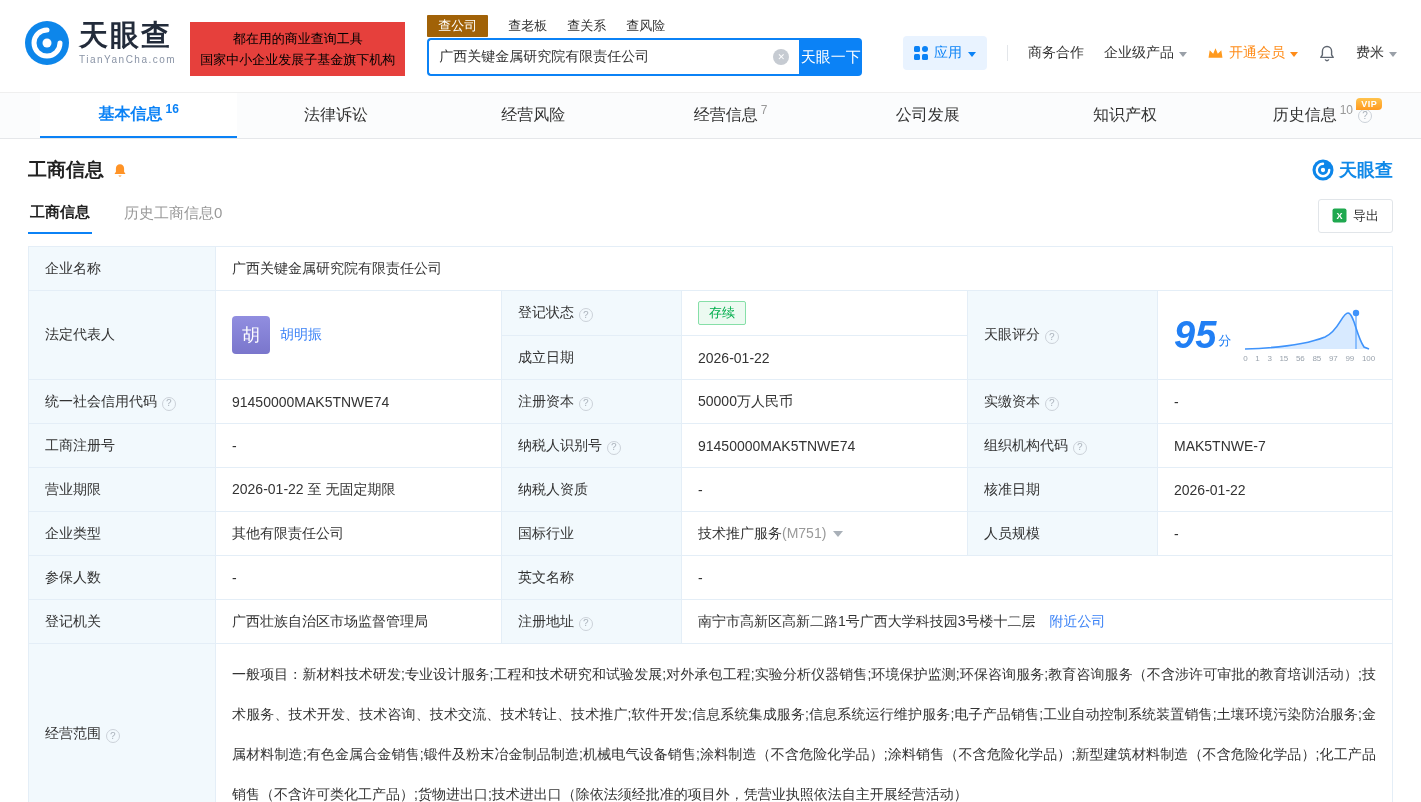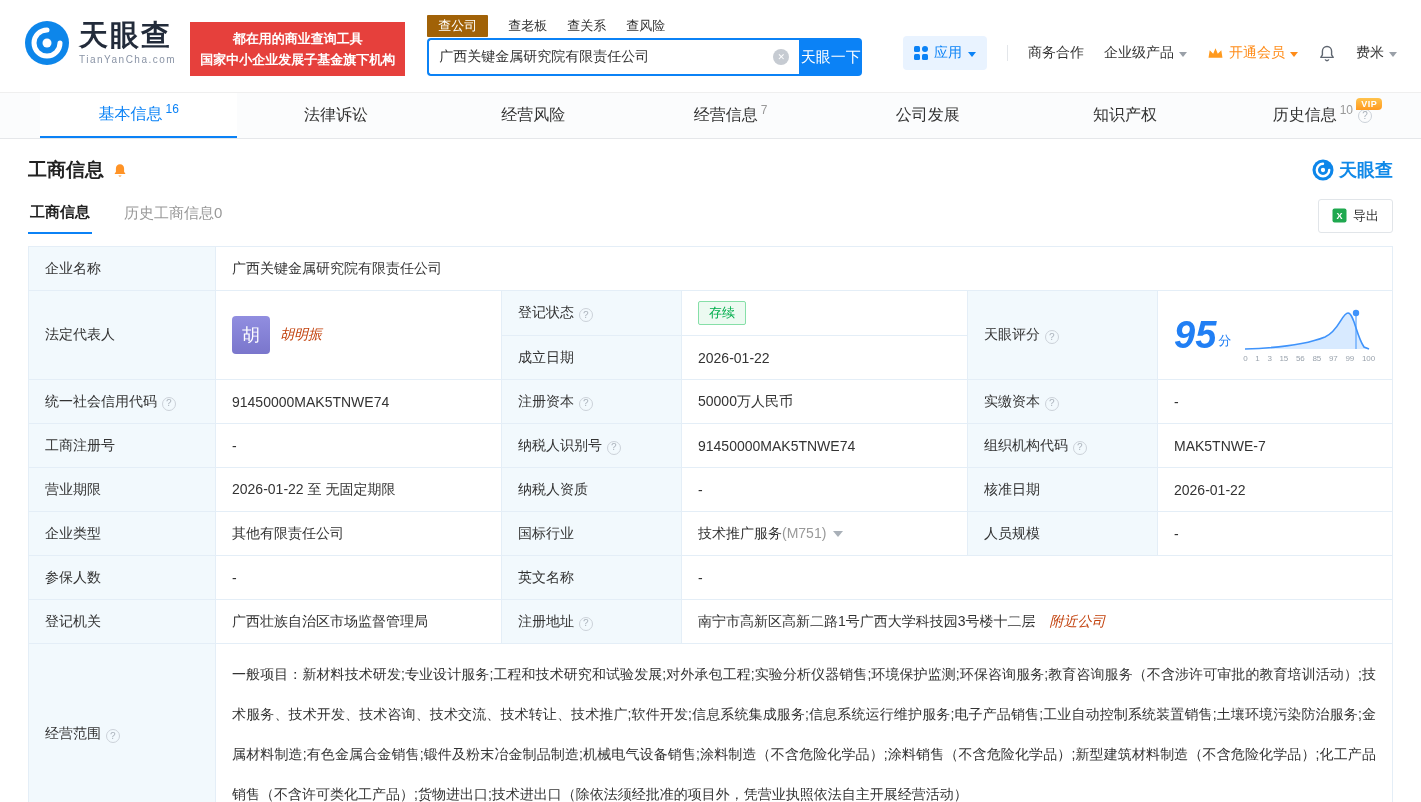--- a/index.html
+++ b/index.html
@@ -5,21 +5,21 @@
   * { margin:0; padding:0; box-sizing:border-box; }
   html,body { width:1421px; height:802px; }
   body { background:#fff; font-family:"Liberation Sans","DejaVu Sans",sans-serif; color:#333; font-size:14px; overflow:hidden; }
 
   
   .header { display:flex; align-items:flex-start; padding:14px 24px 10px 24px; height:92px; }
   .logo-block { display:flex; align-items:center; gap:9px; cursor:pointer; margin-top:6px; }
   .logo-texts { display:flex; flex-direction:column; }
   .logo-name { font-size:29px; font-weight:bold; color:#222b3a; letter-spacing:2px; line-height:1; }
   .logo-domain { font-size:10px; color:#8a94a6; letter-spacing:1.5px; margin-top:4px; }
-  .slogan { margin-left:14px; margin-top:8px; background:#e6403c; color:#ffffff; font-size:13px; font-weight:bold; text-align:center; padding:6px 10px; line-height:21px; white-space:nowrap; }
+  .slogan { margin-left:14px; margin-top:8px; background:#e6403c; color:#000000; font-size:13px; font-weight:normal; text-align:center; padding:6px 10px; line-height:21px; white-space:nowrap; }
   .search-block { margin-left:22px; }
   .search-tabs { display:flex; align-items:center; gap:20px; font-size:13px; height:24px; }
   .search-tab { cursor:pointer; color:#333; padding:2px 0; }
   .search-tab.active { background:#a16207; color:#fff; padding:2px 11px; border-radius:1px; }
   .search-row { display:flex; margin-top:0px; }
   .search-input-wrap { position:relative; width:372px; height:38px; border:2px solid #0b82f6; border-right:none; border-radius:4px 0 0 4px; display:flex; align-items:center; padding:0 32px 0 10px; background:#fff; }
   .search-input { border:none; outline:none; width:100%; font-size:14px; color:#333; font-family:inherit; }
   .clear-icon { position:absolute; right:10px; width:16px; height:16px; border-radius:50%; background:#c6cbd2; color:#fff; font-size:9px; display:flex; align-items:center; justify-content:center; cursor:pointer; }
   .search-btn { width:63px; height:38px; background:#0b82f6; color:#fff; font-size:15px; border:none; border-radius:0 4px 4px 0; cursor:pointer; font-family:inherit; }
   .header-nav { margin-left:auto; display:flex; align-items:center; gap:20px; margin-top:22px; white-space:nowrap; }
@@ -27,21 +27,21 @@
   .nav-divider { width:1px; height:16px; background:#e3e6ea; }
   .nav-item { display:flex; align-items:center; gap:5px; cursor:pointer; font-size:14px; color:#333; }
   .nav-item.vip { color:#ff8c19; }
   .caret { width:0; height:0; border-left:4px solid transparent; border-right:4px solid transparent; border-top:5px solid #9aa0a8; display:inline-block; margin-top:2px; }
   .app-pill .caret { border-top-color:#0b82f6; }
   .nav-item.vip .caret { border-top-color:#ff8c19; }
 
   
   .main-tabs { display:flex; height:47px; background:#fbfcfd; border-top:1px solid #efefef; border-bottom:1px solid #e5e7ea; }
   .main-tab { flex:1; display:flex; align-items:center; justify-content:center; font-size:16px; color:#333; cursor:pointer; position:relative; }
-  .main-tab.active { color:#0b82f6; font-weight:normal; border-bottom:2px solid #0b82f6; background:#fff;margin-left:40px; }
+  .main-tab.active { color:#0b82f6; font-weight:bold; border-bottom:2px solid #0b82f6; background:#fff;margin-left:40px; }
   .tab-count { font-size:12px; color:#999; position:relative; top:-6px; margin-left:3px; }
   .main-tab.active .tab-count { color:#0b82f6; }
   .vip-badge { position:absolute; top:5px; left:calc(50% + 34px); background:linear-gradient(180deg,#ffc34d,#ff9a1f); color:#fff; font-size:9px; font-weight:bold; padding:1px 5px; border-radius:4px 4px 4px 0; letter-spacing:0.5px; }
   .help-icon { display:inline-flex; align-items:center; justify-content:center; width:14px; height:14px; border:1px solid #ccd2d9; border-radius:50%; color:#aab2bb; font-size:10px; margin-left:5px; cursor:pointer; flex:none; }
 
   
   .section-header { display:flex; align-items:center; padding:18px 28px 6px 28px; }
   .section-title { font-size:19px; font-weight:bold; color:#222; }
   .monitor-bell { margin-left:8px; cursor:pointer; display:flex; }
   .brand { margin-left:auto; display:flex; align-items:center; gap:5px; color:#1089e8; font-size:18px; font-weight:bold; }
@@ -50,21 +50,21 @@
   .subtab.active { color:#222; font-weight:bold; border-bottom:2px solid #0b82f6; }
   .export-btn { margin-left:auto; display:flex; align-items:center; gap:6px; border:1px solid #e1e5e9; border-radius:3px; padding:7px 13px; font-size:13px; color:#333; background:#fff; cursor:pointer; }
 
   
   .info-table { width:1365px; margin:12px 28px 0 28px; border-collapse:collapse; table-layout:fixed; }
   .info-table td { border:1px solid #e4eef7; padding:10px 16px; font-size:14px; color:#333; height:44px; vertical-align:middle; }
   .info-table td.lbl { background:#f2f9fd; }
   .lbl-inner { display:flex; align-items:flex-end;font-family:Liberation Mono, monospace; }
   .rep { display:flex; align-items:center; gap:10px; }
   .avatar { width:38px; height:38px; border-radius:4px; background:linear-gradient(180deg,#918ee0,#7a76cc); color:#fff; font-size:18px; display:flex; align-items:center; justify-content:center; flex:none; cursor:pointer; }
-  a.blue-link { color:#c2410c; text-decoration:none; cursor:pointer;font-style:italic; }
+  a.blue-link { color:#3b82f6; text-decoration:none; cursor:pointer; }
   .status-badge { display:inline-block; background:#ecfaf1; border:1px solid #86dfa8; color:#00ad4c; font-size:13px; padding:2px 10px; border-radius:2px; }
   .gray { color:#999; }
   .industry-caret { width:0; height:0; border-left:5px solid transparent; border-right:5px solid transparent; border-top:6px solid #a9b0b8; display:inline-block; margin-left:7px; vertical-align:middle; cursor:pointer; }
   .score-wrap { display:flex; align-items:center; gap:12px; }
   .score-num { font-size:38px; font-weight:bold; font-style:italic; color:#217ff4; line-height:1; }
   .score-unit { font-size:13px; color:#217ff4; margin-left:2px; align-self:flex-end; margin-bottom:4px; }
   .score-chart { display:flex; flex-direction:column; width:132px; }
   .axis { display:flex; justify-content:space-between; font-size:8px; color:#9aa3ad; margin-top:1px; }
   .scope-text { line-height:40px; text-align:justify; }
   .nearby { margin-left:10px; }

